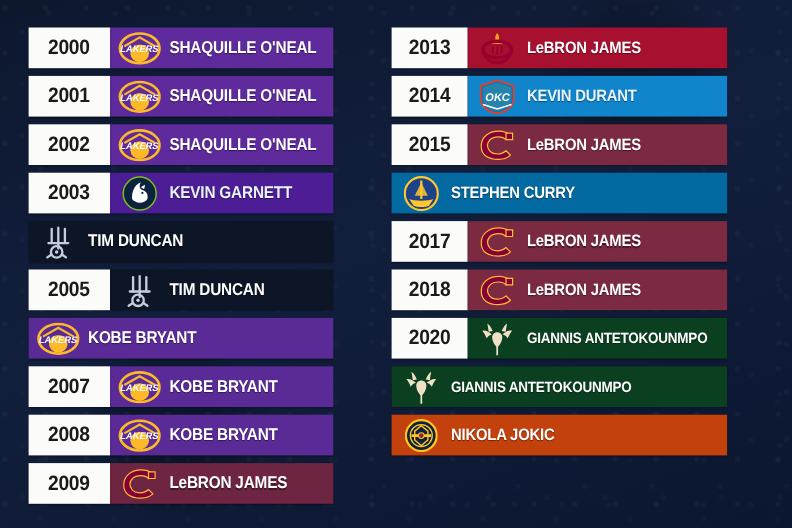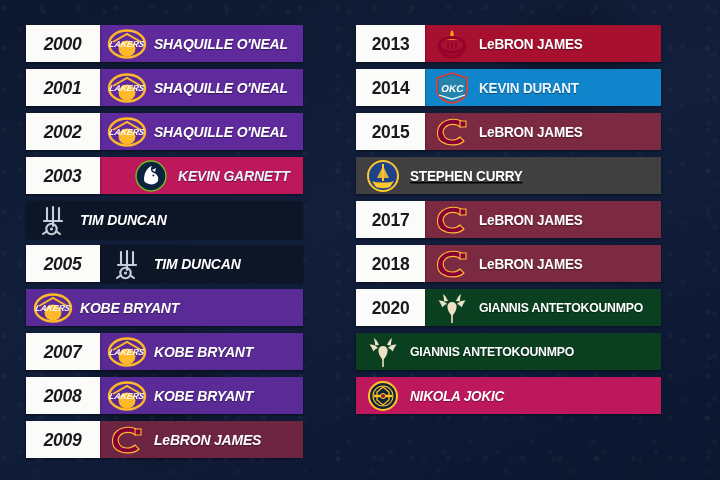--- a/index.html
+++ b/index.html
@@ -21,21 +21,21 @@
       radial-gradient(circle at 22% 80%, rgba(0,0,0,.25) 0 40px, transparent 90px),
       radial-gradient(circle at 80% 15%, rgba(0,0,0,.22) 0 40px, transparent 90px),
       linear-gradient(160deg,#0d182f 0%,#121f3c 45%,#0b1630 100%);
     background-size: 37px 41px, 53px 47px, 61px 43px, 43px 59px, 67px 53px, auto, auto, auto;
     z-index:0;
   }
 
   #board{ position:absolute; inset:0; z-index:1; }
 
   .column{ position:absolute; top:25px; }
-  .column.left{ left:26px;font-style:italic; }
+  .column.left{ left:26px; }
   .column.right{ left:356px; }
 
   .row{
     position:relative;
     height:37px;
     margin-bottom:7px;
     display:flex;
     align-items:stretch;
   }
 
@@ -144,21 +144,21 @@
      <text x="20" y="18.5" font-size="8.5" font-weight="bold" fill="#ffffff" text-anchor="middle" font-family="Liberation Sans, sans-serif" transform="skewX(-12) translate(3.2,0)">LAKERS</text>
    </svg>
           </div>
           <span class="player" style="color: rgb(255, 255, 255);">SHAQUILLE O'NEAL</span>
         </div>
       </div>
       <div class="row">
         <div class="year-box">
           <span class="year-text">2003</span>
         </div>
-        <div class="bar" style="background: #be185d; padding-left: 24px;">
+        <div class="bar" style="background: #4c1d95;">
           <div class="logo">
             <svg width="32" height="32" viewBox="0 0 32 32">
      <circle cx="16" cy="16" r="15" fill="#0c2340" stroke="#78BE20" stroke-width="1.4"></circle>
      <path d="M9 20 C9 12 13 7 17 6 C15 9 16 12 19 13 C22 14 24 17 23 21 C21 24 17 25 14 24 C11 23 9 22 9 20 Z" fill="#ffffff"></path>
      <path d="M17 10 L21 8 L20 12 Z" fill="#ffffff"></path>
      <circle cx="18.4" cy="15.4" r="1" fill="#0c2340"></circle>
    </svg>
           </div>
           <span class="player" style="color: rgb(232, 242, 251);">KEVIN GARNETT</span>
         </div>
@@ -307,21 +307,21 @@
           <div class="logo">
             <svg width="38" height="30" viewBox="0 0 38 30">
      <path d="M31 6 C26 1 15 1 9 6 C3 11 3 21 9 25 C15 29 26 29 31 24 L27 20 C23 24 15 24 12 20 C9.5 16.5 9.5 13 12.5 10 C16 6.5 24 6.5 27 10 Z" fill="#860038" stroke="#FDBB30" stroke-width="1.1"></path>
      <path d="M27 10 L33 10 L33 4 L27 4 Z" fill="#860038" stroke="#FDBB30" stroke-width="1.1"></path>
    </svg>
           </div>
           <span class="player" style="color: rgb(255, 255, 255);">LeBRON JAMES</span>
         </div>
       </div>
       <div class="row">
-        <div class="bar" style="background: #404040; text-decoration: underline;">
+        <div class="bar" style="background: #0369a1;">
           <div class="logo">
             <svg width="32" height="32" viewBox="0 0 32 32">
      <circle cx="16" cy="16" r="15" fill="#1D428A" stroke="#FFC72C" stroke-width="2"></circle>
      <path d="M5 21 C9 23 23 23 27 21 L23 27 C20 28.5 12 28.5 9 27 Z" fill="#FFC72C"></path>
      <path d="M16 4 L16 21" stroke="#FFC72C" stroke-width="2"></path>
      <path d="M16 6 L22 18 L10 18 Z" fill="#FFC72C" opacity=".85"></path>
    </svg>
           </div>
           <span class="player" style="color: rgb(255, 255, 255);">STEPHEN CURRY</span>
         </div>
@@ -385,21 +385,21 @@
        <path d="M19.8 12 C23 9 26 8 28.5 8.6 C27 10.6 25.6 13 24.6 15.6 C23.4 13.6 21.8 12.4 19.8 12 Z"></path>
        <path d="M11 9 C9.6 5.6 8 3.4 6 2 C6.6 4.6 7 7 7.2 9.6 Z"></path>
        <path d="M19 9 C20.4 5.6 22 3.4 24 2 C23.4 4.6 23 7 22.8 9.6 Z"></path>
      </g>
    </svg>
           </div>
           <span class="player small" style="color: rgb(255, 255, 255);">GIANNIS ANTETOKOUNMPO</span>
         </div>
       </div>
       <div class="row">
-        <div class="bar" style="background: #be185d; font-style: italic;">
+        <div class="bar" style="background: #c2410c;">
           <div class="logo">
             <svg width="30" height="30" viewBox="0 0 30 30">
      <circle cx="15" cy="15" r="14" fill="#0E2240" stroke="#FEC524" stroke-width="2"></circle>
      <circle cx="15" cy="15" r="10" fill="none" stroke="#FEC524" stroke-width="1.2"></circle>
      <path d="M15 6 L21 11 L21 19 L15 24 L9 19 L9 11 Z" fill="none" stroke="#FEC524" stroke-width="1.3"></path>
      <path d="M6 15 L24 15" stroke="#FEC524" stroke-width="2.4"></path>
      <circle cx="15" cy="15" r="2.6" fill="#8B2131" stroke="#FEC524" stroke-width="1"></circle>
    </svg>
           </div>
           <span class="player" style="color: rgb(255, 255, 255);">NIKOLA JOKIC</span>

